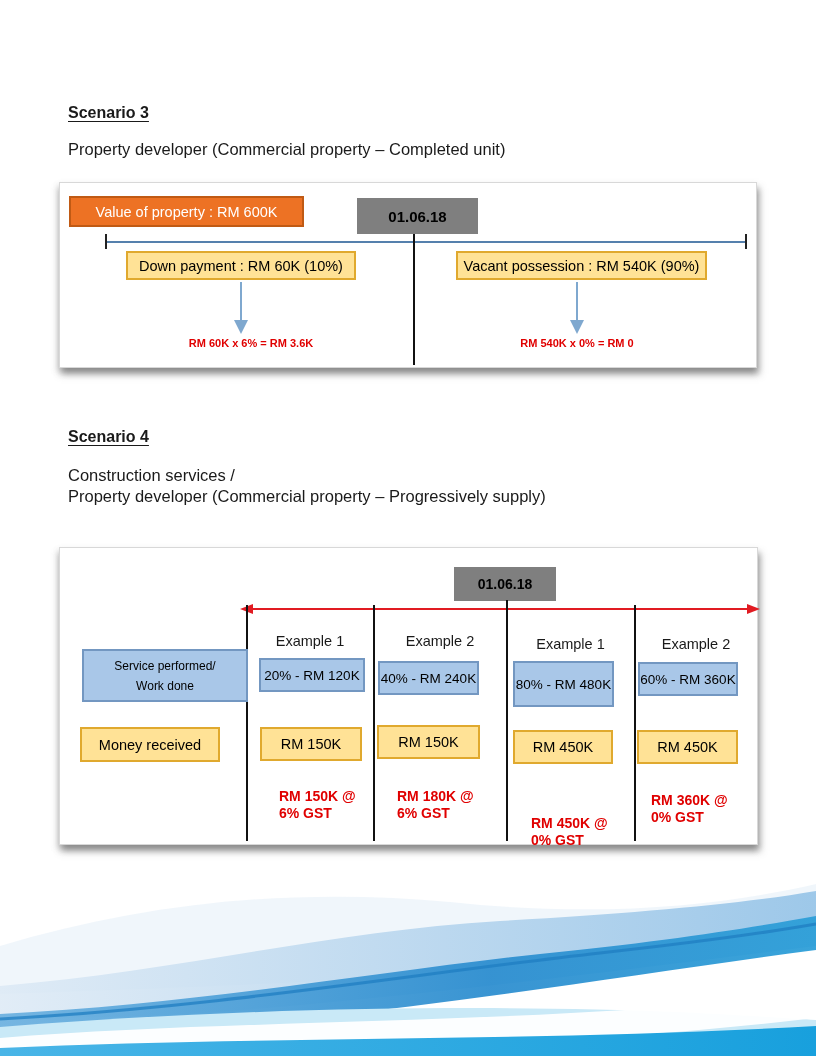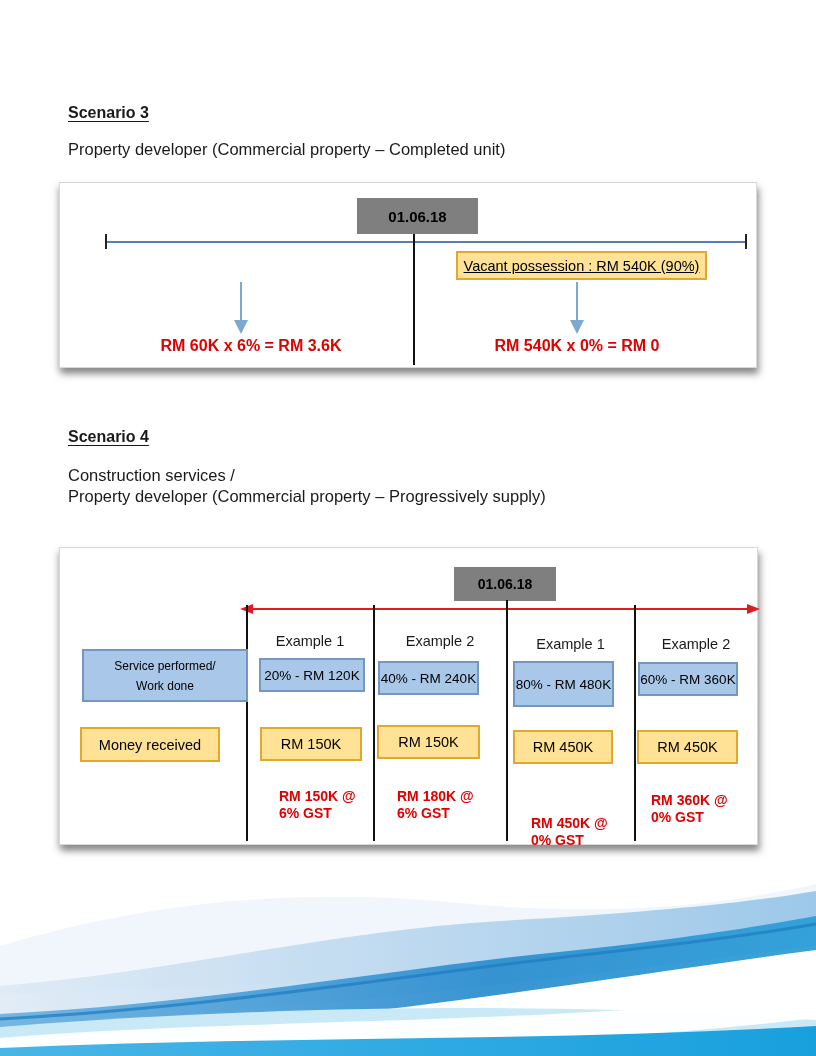--- a/index.html
+++ b/index.html
@@ -33,45 +33,47 @@
     display:flex;align-items:center;justify-content:center;
   }
   .yellow-box{
     background:var(--yellow-fill);border:2px solid var(--yellow-border);color:#000;
     display:flex;align-items:center;justify-content:center;font-size:14.5px;text-align:center;
   }
   .blue-box{
     background:var(--blue-fill);border:2px solid var(--blue-border);color:#000;
     display:flex;align-items:center;justify-content:center;font-size:13.5px;text-align:center;
   }
-  .red-result{color:var(--red-text);font-weight:bold;font-size:16px;text-align:center;}
+  .red-result{color:var(--red-text);font-weight:bold;font-size:11px;text-align:center;}
   .red-gst{color:var(--red-text);font-weight:bold;font-size:14px;line-height:17px;text-align:left;}
   .hline{position:absolute;height:0;border-top:2px solid var(--timeline-blue);}
   .tick{position:absolute;width:2px;background:#222;}
   .vline{position:absolute;width:2px;background:#111;}
   .col-header{position:absolute;font-size:14.5px;text-align:center;}
   .wave-wrap{position:absolute;left:0;bottom:0;width:816px;height:180px;}
 </style>
 </head>
 <body>
 
 <div class="page">
 
   <div class="abs heading" style="left:68px;top:104px;">Scenario 3</div>
   <div class="abs subtitle" style="left:68px;top:139px;">Property developer (Commercial property – Completed unit)</div>
 
   <div class="panel" style="left:59px;top:182px;width:698px;height:186px;">
+    <div class="abs orange-box" style="left:9px;top:13px;width:235px;height:31px;">Value of property : RM 600K</div>
     <div class="abs gray-box" style="left:297px;top:15px;width:121px;height:36px;">01.06.18</div>
 
     <div class="hline" style="left:46px;top:58px;width:640px;"></div>
     <div class="tick" style="left:45px;top:51px;height:15px;"></div>
     <div class="tick" style="left:685px;top:51px;height:15px;"></div>
     <div class="vline" style="left:353px;top:51px;height:131px;"></div>
 
-    <div class="abs yellow-box" style="left:396px;top:68px;width:251px;height:29px;text-decoration:underline;">Vacant possession : RM 540K (90%)</div>
+    <div class="abs yellow-box" style="left:66px;top:68px;width:230px;height:29px;">Down payment : RM 60K (10%)</div>
+    <div class="abs yellow-box" style="left:396px;top:68px;width:251px;height:29px;">Vacant possession : RM 540K (90%)</div>
 
     <svg class="abs" style="left:173px;top:99px;" width="16" height="52" viewBox="0 0 16 52">
       <line x1="8" y1="0" x2="8" y2="39" stroke="#7FA8CF" stroke-width="2"></line>
       <polygon points="8,52 1,38 15,38" fill="#7FA8CF"></polygon>
     </svg>
     <svg class="abs" style="left:509px;top:99px;" width="16" height="52" viewBox="0 0 16 52">
       <line x1="8" y1="0" x2="8" y2="39" stroke="#7FA8CF" stroke-width="2"></line>
       <polygon points="8,52 1,38 15,38" fill="#7FA8CF"></polygon>
     </svg>
 

